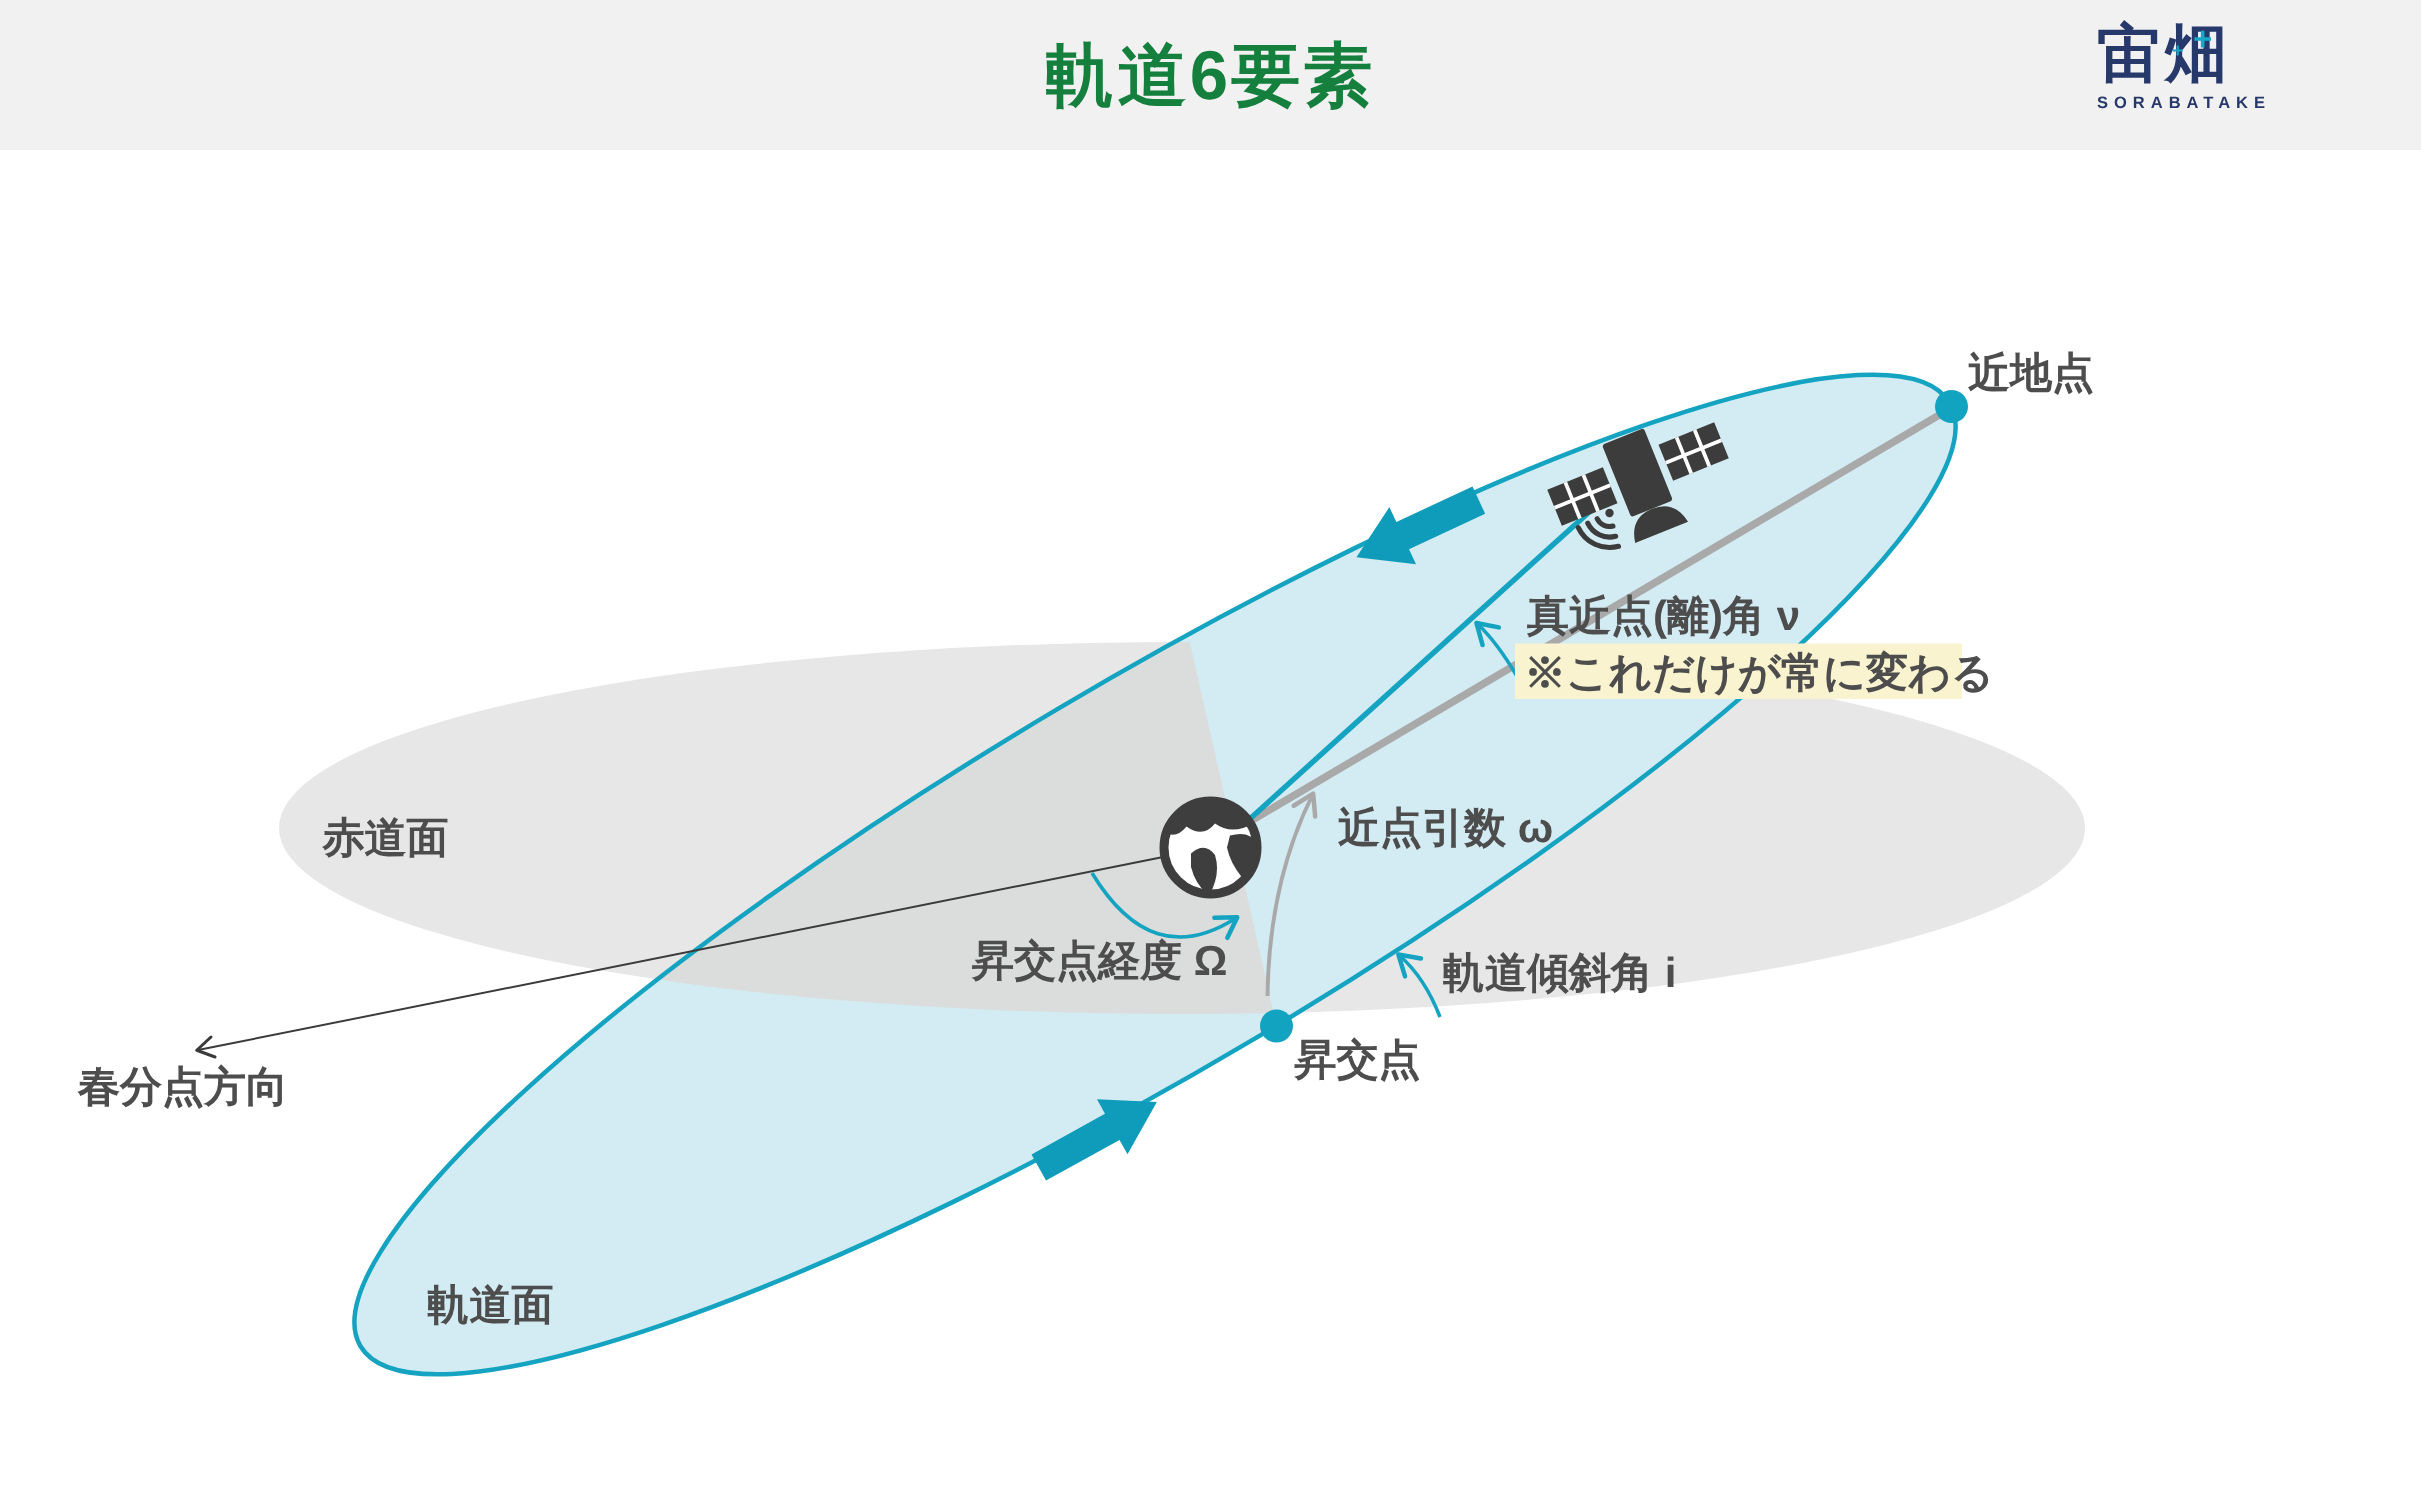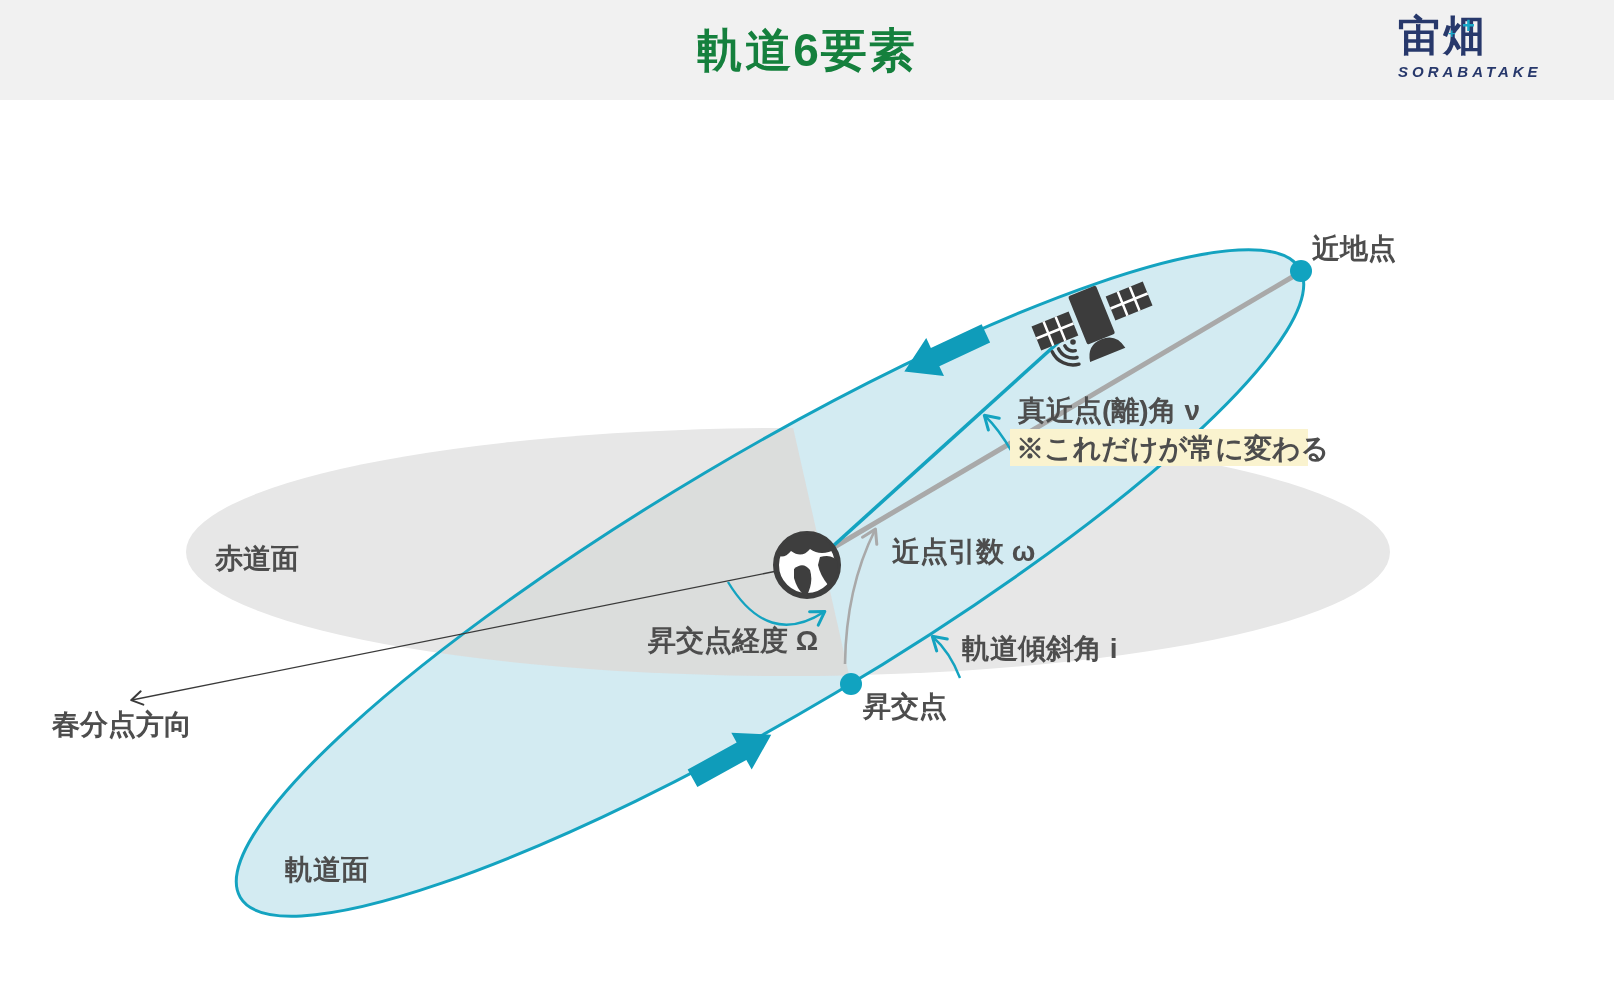--- a/index.html
+++ b/index.html
@@ -5,21 +5,21 @@
   html,body{margin:0;padding:0;background:#ffffff;}
   body{width:1614px;height:1005px;overflow:hidden;font-family:"Liberation Sans",sans-serif;}
   .stage{position:relative;width:1614px;height:1005px;background:#ffffff;}
   .header{position:absolute;left:0;top:0;width:1614px;height:100px;background:#f1f1f1;}
   .title{position:absolute;left:0;top:0;width:100%;height:100px;line-height:100px;
          text-align:center;font-size:46px;font-weight:700;color:#15803d;letter-spacing:2px;}
   .logo{position:absolute;right:66px;top:12px;width:150px;text-align:left;}
   .logo-kanji{font-size:42px;font-weight:800;color:#27386b;letter-spacing:3px;line-height:48px;position:relative;}
   .sparkle-lg{position:absolute;top:-10px;left:64px;color:#18a7c6;font-size:22px;font-weight:800;}
   .sparkle-sm{position:absolute;top:-2px;left:50px;color:#18a7c6;font-size:13px;font-weight:800;}
-  .logo-sub{font-size:15px;font-weight:700;color:#27386b;letter-spacing:4px;margin-top:3px;font-style:italic;}
+  .logo-sub{font-size:11px;font-weight:700;color:#27386b;letter-spacing:4px;margin-top:3px;}
   svg{position:absolute;left:0;top:0;}
   .lbl{font-family:"Liberation Sans",sans-serif;font-size:28px;font-weight:700;fill:#4d4d4d;}
 </style>
 </head>
 <body>
 
 <div class="stage">
 
   <div class="header">
     <div class="title">軌道6要素</div>

